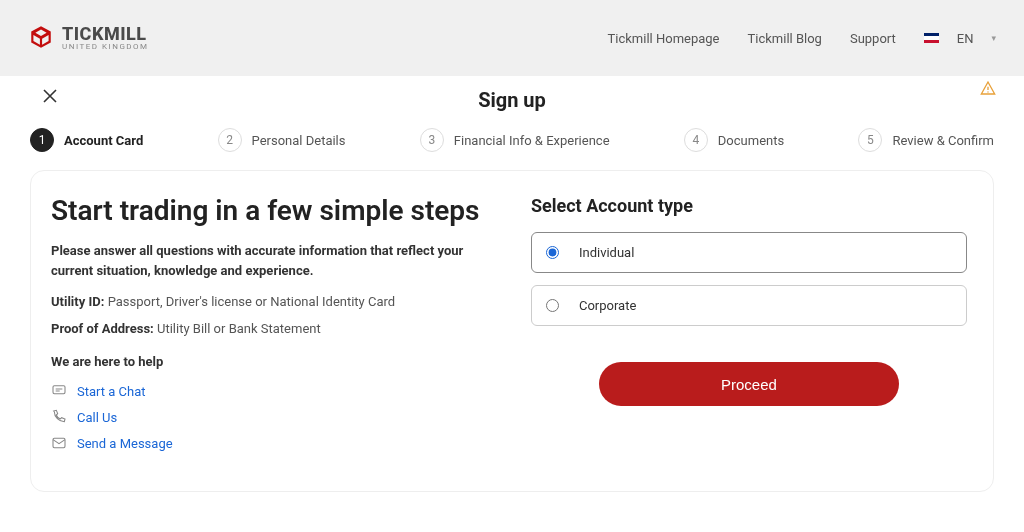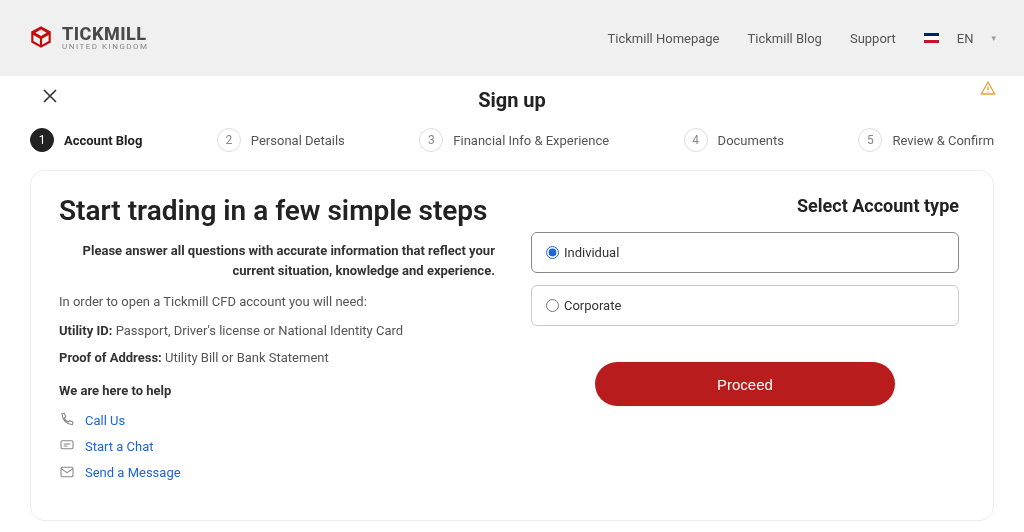--- a/index.html
+++ b/index.html
@@ -119,41 +119,40 @@
   }
   .step .lbl { font-size: 13px; color: #555; }
   .step.active .lbl { font-weight: 700; color: #222; }
   .spacer { flex: 1; }
   .card {
     margin: 0 30px 14px;
     border: 1px solid #eee;
     border-radius: 14px;
     background: #fff;
     display: flex;
-    padding: 24px 24px 30px;
+    padding: 24px 16px 30px;
     gap: 18px;
   }
   .left {
     flex: 1 1 50%;
     padding: 0 8px 0 4px;
   }
   .left h1 {
     font-size: 28px;
     font-weight: 600;
     color: #222;
     line-height: 1.15;
     margin-bottom: 14px;
   }
   .left .lead {
     font-weight: 700;
     font-size: 13px;
     color: #333;
     line-height: 1.5;
     margin-bottom: 14px;
-    text-align: right;
   }
   .left .need {
     font-size: 13px;
     color: #555;
     margin-bottom: 14px;
   }
   .left .row {
     font-size: 13px;
     color: #555;
     margin-bottom: 12px;
@@ -177,29 +176,28 @@
   .help-item .hicon { width: 16px; color: #888; display: inline-flex; }
   .right {
     flex: 1 1 50%;
     padding: 0 10px 0 10px;
   }
   .right h2 {
     font-size: 18px;
     font-weight: 700;
     color: #222;
     margin-bottom: 16px;
-    text-align: right;
   }
   .radio-row {
     border: 1px solid #ccc;
     border-radius: 6px;
     padding: 12px 14px;
     display: flex;
     align-items: center;
-    gap: 5px;
+    gap: 20px;
     margin-bottom: 12px;
     cursor: pointer;
     font-size: 13px;
     color: #333;
   }
   .radio-row.selected {
     border-color: #888;
   }
   .radio-row input { accent-color: #1a66d6; }
   .proceed {
@@ -254,21 +252,21 @@
         <path fill="none" stroke="#e8a13a" stroke-width="2" d="M12 3 2 21h20L12 3z"></path>
         <path stroke="#e8a13a" stroke-width="2" d="M12 10v5"></path>
         <circle cx="12" cy="18" r="1" fill="#e8a13a"></circle>
       </svg>
   </span>
 </div>
 
 <div class="stepper">
   <div class="step active">
     <span class="num">1</span>
-    <span class="lbl">Account Blog</span>
+    <span class="lbl">Account Card</span>
   </div>
   <div class="spacer"></div>
   <div class="step">
     <span class="num">2</span>
     <span class="lbl">Personal Details</span>
   </div>
   <div class="spacer"></div>
   <div class="step">
     <span class="num">3</span>
     <span class="lbl">Financial Info &amp; Experience</span>
@@ -282,51 +280,50 @@
   <div class="step">
     <span class="num">5</span>
     <span class="lbl">Review &amp; Confirm</span>
   </div>
 </div>
 
 <div class="card">
   <div class="left">
     <h1>Start trading in a few simple steps</h1>
     <p class="lead">Please answer all questions with accurate information that reflect your current situation, knowledge and experience.</p>
-    <p class="need">In order to open a Tickmill CFD account you will need:</p>
     <p class="row">
       <b>Utility ID:</b>
       <span>Passport, Driver's license or National Identity Card</span>
     </p>
     <p class="row">
       <b>Proof of Address:</b>
       <span>Utility Bill or Bank Statement</span>
     </p>
     <p class="help-h">We are here to help</p>
 
-    <div class="help-item">
-      <span class="hicon">
-        <svg width="16" height="16" viewBox="0 0 24 24">
-            <path fill="none" stroke="#888" stroke-width="1.6" d="M5 4c0 8 7 15 15 15l1-4-5-2-2 2c-3-1-5-3-6-6l2-2-2-5-4 1z"></path>
-          </svg>
-      </span>
-      <a>Call Us</a>
-    </div>
     <div class="help-item">
       <span class="hicon">
         <svg width="16" height="16" viewBox="0 0 24 24">
             <rect x="3" y="4" width="18" height="12" rx="2" fill="none" stroke="#888" stroke-width="1.6"></rect>
             <path stroke="#888" stroke-width="1.6" d="M7 9h10M7 12h6"></path>
           </svg>
       </span>
       <a>Start a Chat</a>
     </div>
     <div class="help-item">
       <span class="hicon">
         <svg width="16" height="16" viewBox="0 0 24 24">
+            <path fill="none" stroke="#888" stroke-width="1.6" d="M5 4c0 8 7 15 15 15l1-4-5-2-2 2c-3-1-5-3-6-6l2-2-2-5-4 1z"></path>
+          </svg>
+      </span>
+      <a>Call Us</a>
+    </div>
+    <div class="help-item">
+      <span class="hicon">
+        <svg width="16" height="16" viewBox="0 0 24 24">
             <rect x="3" y="5" width="18" height="14" rx="2" fill="none" stroke="#888" stroke-width="1.6"></rect>
             <path fill="none" stroke="#888" stroke-width="1.6" d="M3 7l9 6 9-6"></path>
           </svg>
       </span>
       <a>Send a Message</a>
     </div>
   </div>
 
   <div class="right">
     <h2>Select Account type</h2>

